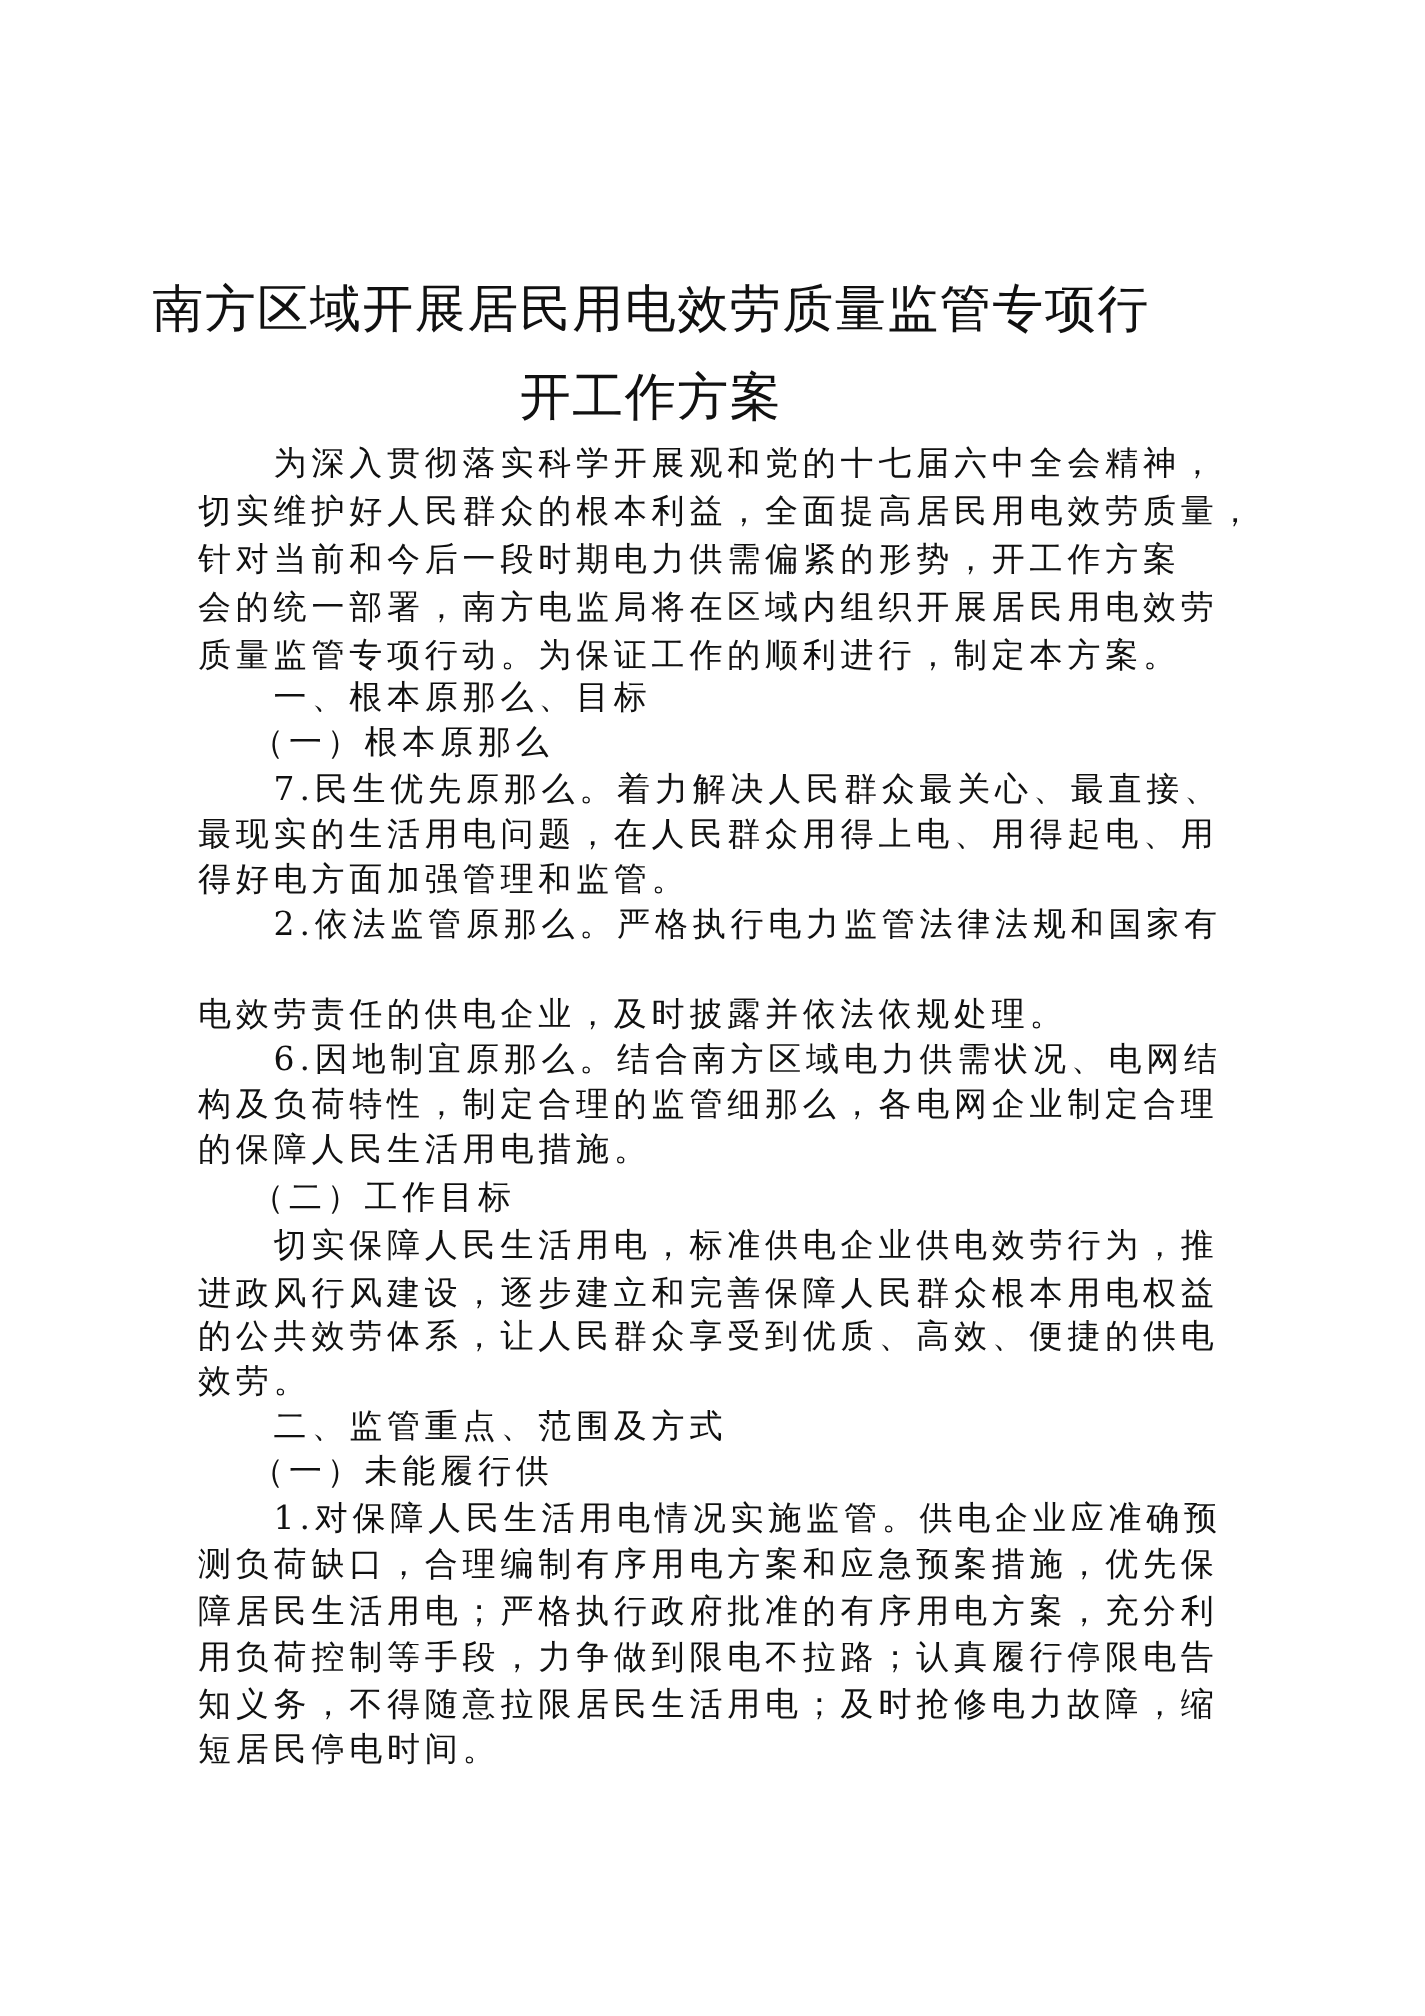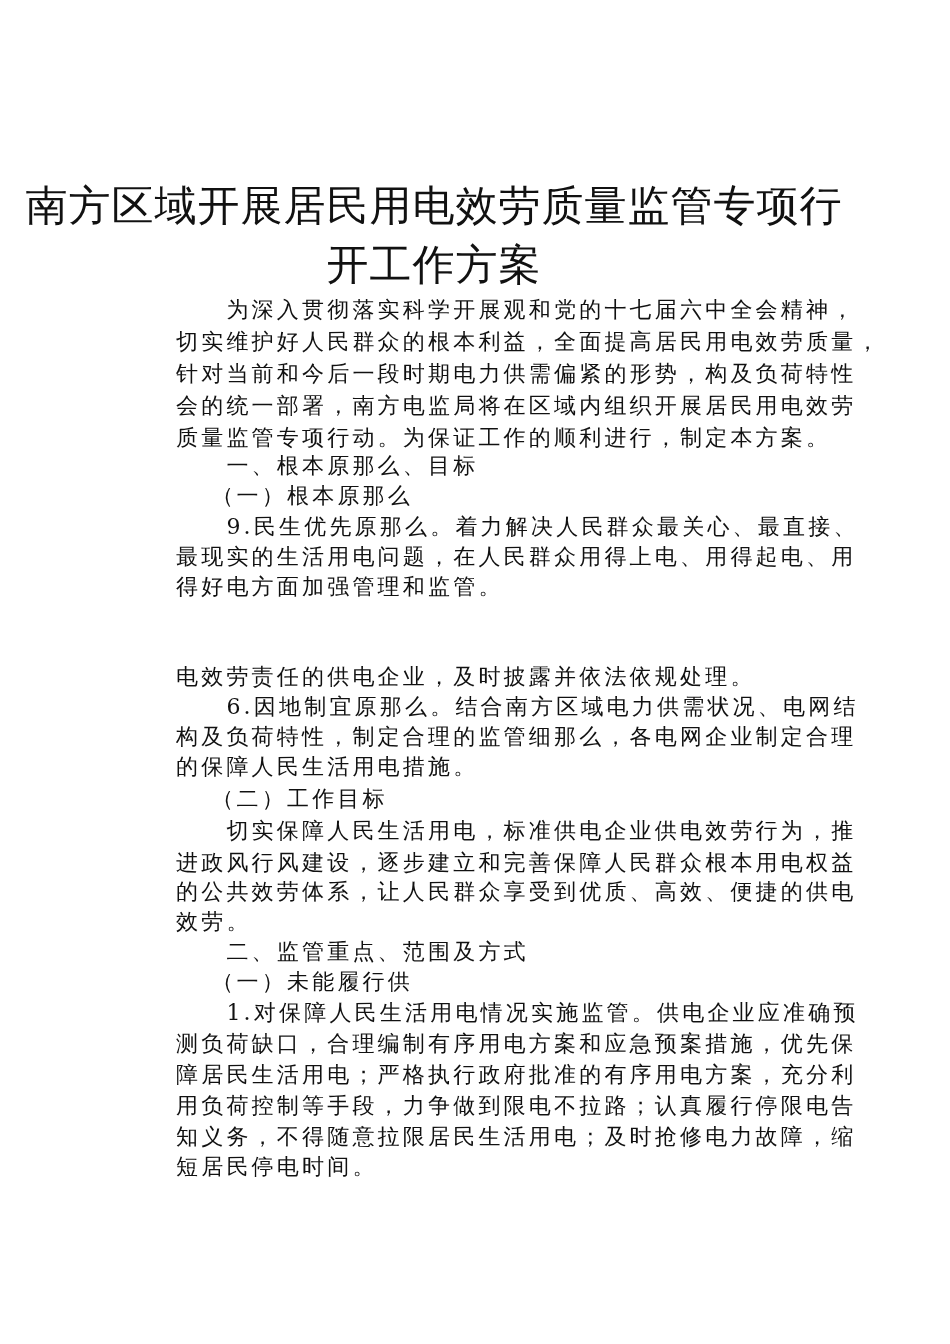--- a/index.html
+++ b/index.html
@@ -1,42 +1,43 @@
 <!DOCTYPE html>
 <html><head>
 <meta charset="utf-8">
 <style>
   html, body { margin: 0; padding: 0; background: #ffffff; }
   body { width: 950px; height: 1344px; position: relative; overflow: hidden;
          font-family: "DejaVu Serif", "Liberation Serif", serif; color: #111; }
   .page { position: absolute; left: 0; top: 0; width: 950px; height: 1344px; }
   .title-line { position: absolute; left: 0; width: 868px; text-align: center;
-                font-size: 42px; letter-spacing: 1px; line-height: 40px; }
+                font-size: 34px; letter-spacing: 1px; line-height: 40px; }
   .t1 { top: 186px; }
   .t2 { top: 245px; }
   .line { position: absolute; left: 132px; width: 700px; font-size: 22px;
-          line-height: 28px; white-space: nowrap; letter-spacing: 3.2px; margin-left: 44px; }
+          line-height: 28px; white-space: nowrap; letter-spacing: 3.2px; }
 </style>
 </head>
 <body>
 
 <div class="page">
   <div class="title-line t1">南方区域开展居民用电效劳质量监管专项行</div>
   <div class="title-line t2">开工作方案</div>
 
   <div class="line" style="top:296px">　　为深入贯彻落实科学开展观和党的十七届六中全会精神，</div>
   <div class="line" style="top:328px">切实维护好人民群众的根本利益，全面提高居民用电效劳质量，</div>
-  <div class="line" style="top:360px">针对当前和今后一段时期电力供需偏紧的形势，构及负荷特性</div>
+  <div class="line" style="top:360px">针对当前和今后一段时期电力供需偏紧的形势，开工作方案</div>
   <div class="line" style="top:392px">会的统一部署，南方电监局将在区域内组织开展居民用电效劳</div>
   <div class="line" style="top:424px">质量监管专项行动。为保证工作的顺利进行，制定本方案。</div>
   <div class="line" style="top:452px">　　一、根本原那么、目标</div>
   <div class="line" style="top:482px">　 （一）根本原那么</div>
-  <div class="line" style="top:513px">　　9.民生优先原那么。着力解决人民群众最关心、最直接、</div>
+  <div class="line" style="top:513px">　　7.民生优先原那么。着力解决人民群众最关心、最直接、</div>
   <div class="line" style="top:573px">得好电方面加强管理和监管。</div>
   <div class="line" style="top:543px">最现实的生活用电问题，在人民群众用得上电、用得起电、用</div>
+  <div class="line" style="top:603px">　　2.依法监管原那么。严格执行电力监管法律法规和国家有</div>
   <div class="line" style="top:663px">电效劳责任的供电企业，及时披露并依法依规处理。</div>
   <div class="line" style="top:693px">　　6.因地制宜原那么。结合南方区域电力供需状况、电网结</div>
   <div class="line" style="top:723px">构及负荷特性，制定合理的监管细那么，各电网企业制定合理</div>
   <div class="line" style="top:753px">的保障人民生活用电措施。</div>
   <div class="line" style="top:785px">　 （二）工作目标</div>
   <div class="line" style="top:817px">　　切实保障人民生活用电，标准供电企业供电效劳行为，推</div>
   <div class="line" style="top:849px">进政风行风建设，逐步建立和完善保障人民群众根本用电权益</div>
   <div class="line" style="top:878px">的公共效劳体系，让人民群众享受到优质、高效、便捷的供电</div>
   <div class="line" style="top:908px">效劳。</div>
   <div class="line" style="top:938px">　　二、监管重点、范围及方式</div>

